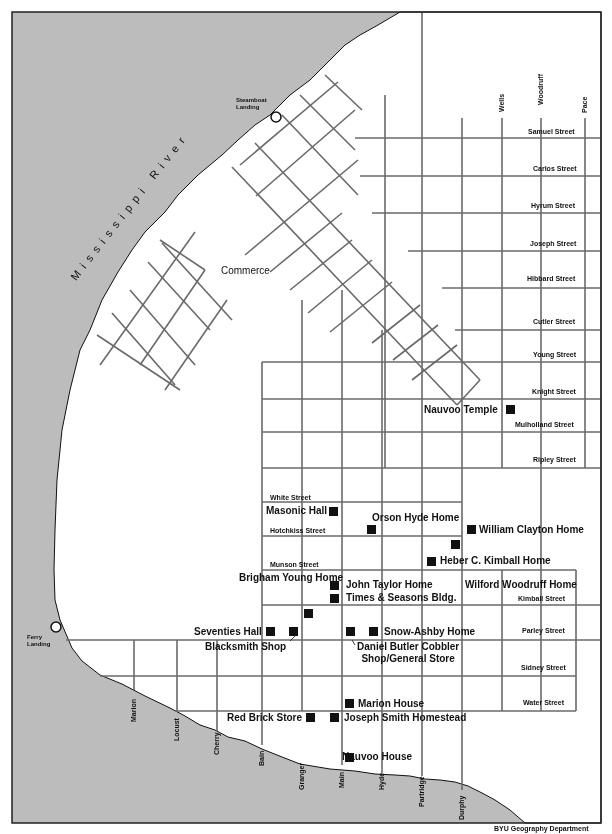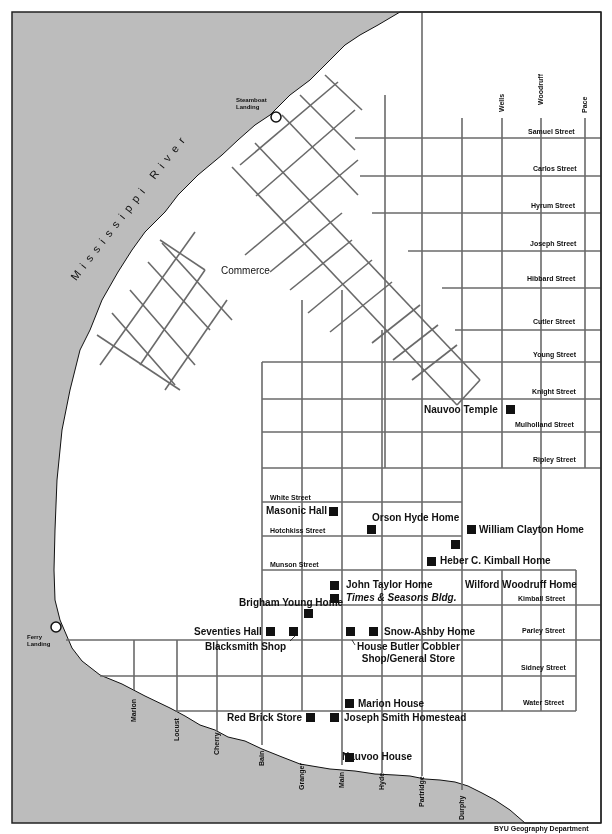--- a/index.html
+++ b/index.html
@@ -150,35 +150,35 @@
 <div class="bldg" style="left:451px;top:540px;"></div>
 <div class="lbl place" style="left:465px;top:539px;margin-top:40px;">Wilford Woodruff Home</div>
 
 <div class="bldg" style="left:427px;top:557px;"></div>
 <div class="lbl place" style="left:440px;top:555px;">Heber C. Kimball Home</div>
 
 <div class="bldg" style="left:330px;top:581px;"></div>
 <div class="lbl place" style="left:346px;top:579px;">John Taylor Home</div>
 
 <div class="bldg" style="left:330px;top:594px;"></div>
-<div class="lbl place" style="left:346px;top:592px;font-style:italic;">Times &amp; Seasons Bldg.</div>
+<div class="lbl place" style="left:346px;top:592px;">Times &amp; Seasons Bldg.</div>
 
 <div class="bldg" style="left:304px;top:609px;"></div>
-<div class="lbl place" style="left:194px;top:597px;padding-left:45px;">Brigham Young Home</div>
+<div class="lbl place" style="left:194px;top:572px;padding-left:45px;">Brigham Young Home</div>
 
 <div class="bldg" style="left:266px;top:627px;"></div>
 <div class="lbl place" style="left:194px;top:626px;">Seventies Hall</div>
 
 <div class="bldg" style="left:289px;top:627px;"></div>
 <div class="lbl place" style="left:205px;top:641px;">Blacksmith Shop</div>
 
 <div class="bldg" style="left:346px;top:627px;"></div>
 <div class="bldg" style="left:369px;top:627px;"></div>
 <div class="lbl place" style="left:384px;top:626px;">Snow-Ashby Home</div>
-<div class="lbl place" style="left:357px;top:641px;text-align:center;line-height:12px;"><span>House Butler Cobbler</span><br><span>Shop/General Store</span></div>
+<div class="lbl place" style="left:357px;top:641px;text-align:center;line-height:12px;"><span>Daniel Butler Cobbler</span><br><span>Shop/General Store</span></div>
 
 <div class="bldg" style="left:345px;top:699px;"></div>
 <div class="lbl place" style="left:358px;top:698px;">Marion House</div>
 
 <div class="bldg" style="left:306px;top:713px;"></div>
 <div class="lbl place" style="left:227px;top:712px;text-align:right;">Red Brick Store</div>
 
 <div class="bldg" style="left:330px;top:713px;"></div>
 <div class="lbl place" style="left:344px;top:712px;">Joseph Smith Homestead</div>
 

